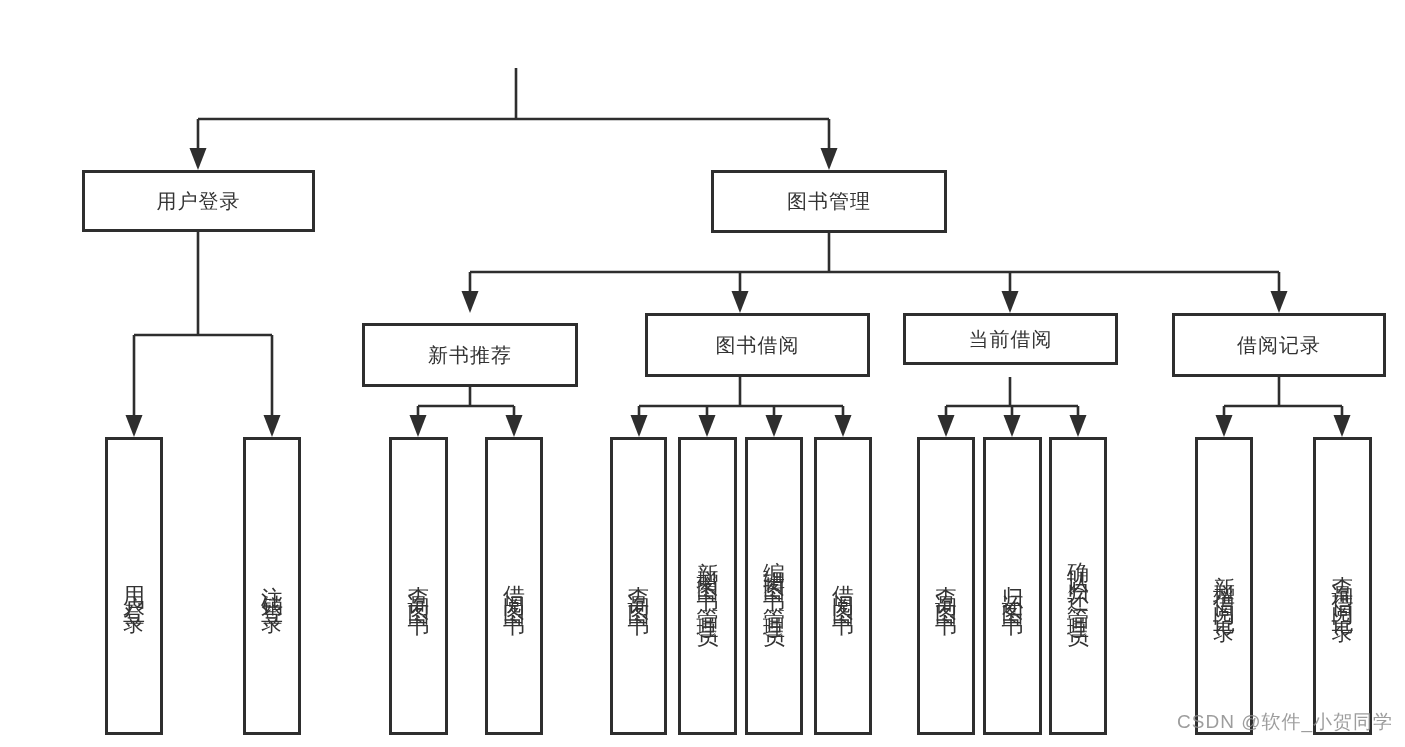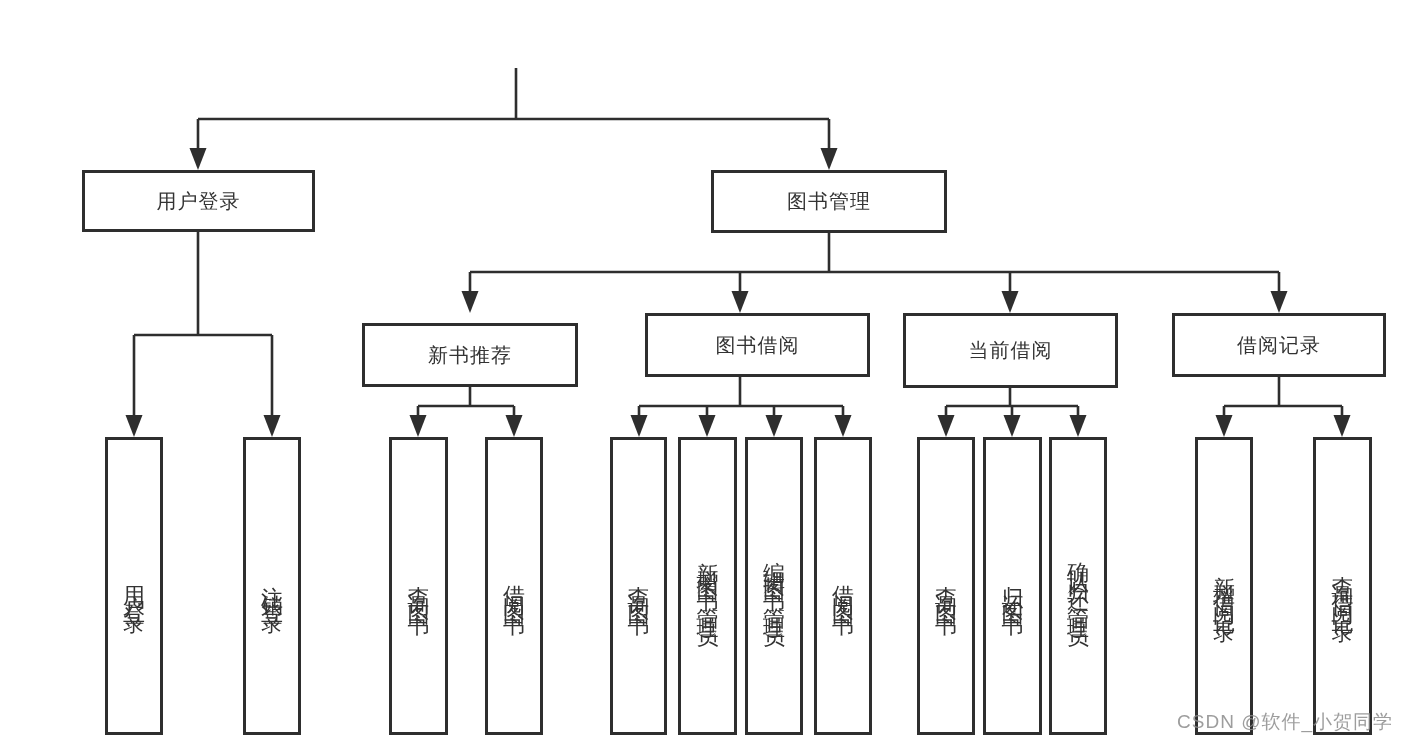--- a/index.html
+++ b/index.html
@@ -123,21 +123,21 @@
   <div class="node hnode" style="left:711px;top:170px;width:236px;height:63px;">
     <span>图书管理</span>
   </div>
 
   <div class="node hnode" style="left:362px;top:313px;width:216px;height:64px;margin-top:10px;">
     <span>新书推荐</span>
   </div>
   <div class="node hnode" style="left:633px;top:313px;width:225px;height:64px;margin-left:12px;">
     <span>图书借阅</span>
   </div>
-  <div class="node hnode" style="left:903px;top:313px;width:215px;height:75px;">
+  <div class="node hnode" style="left:903px;top:313px;width:215px;height:52px;">
     <span>当前借阅</span>
   </div>
   <div class="node hnode" style="left:1172px;top:313px;width:214px;height:64px;">
     <span>借阅记录</span>
   </div>
 
   <div class="node vnode" style="left:105px;width:58px;">
     <span class="vtext">用户登录</span>
   </div>
   <div class="node vnode" style="left:243px;width:58px;">

